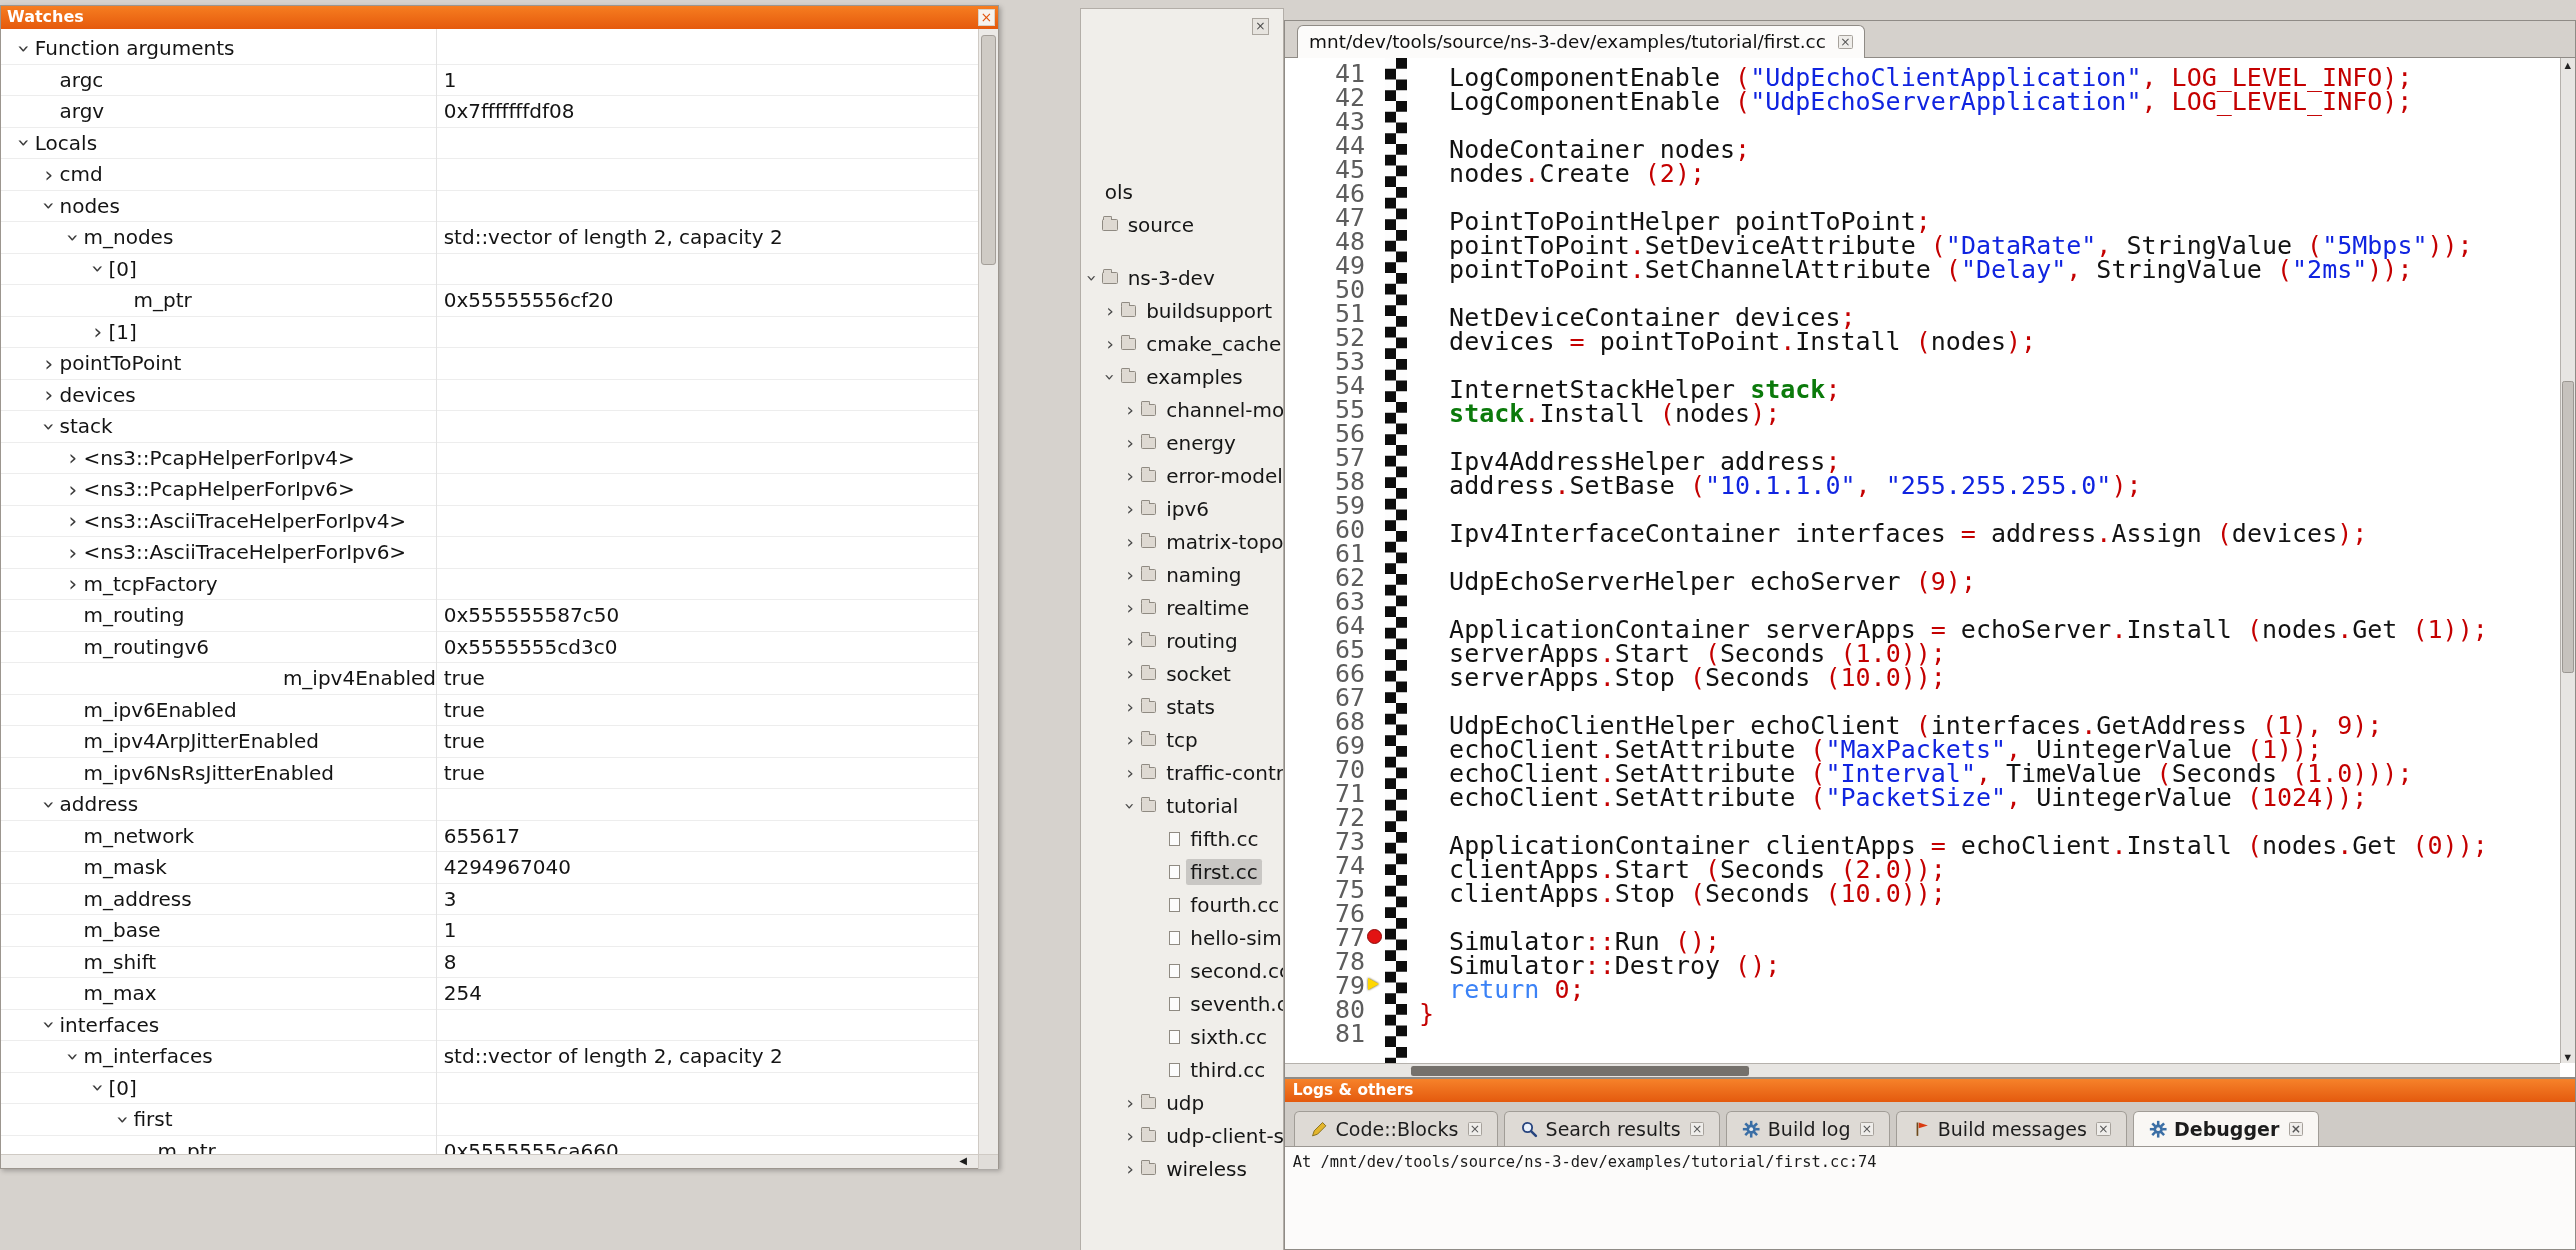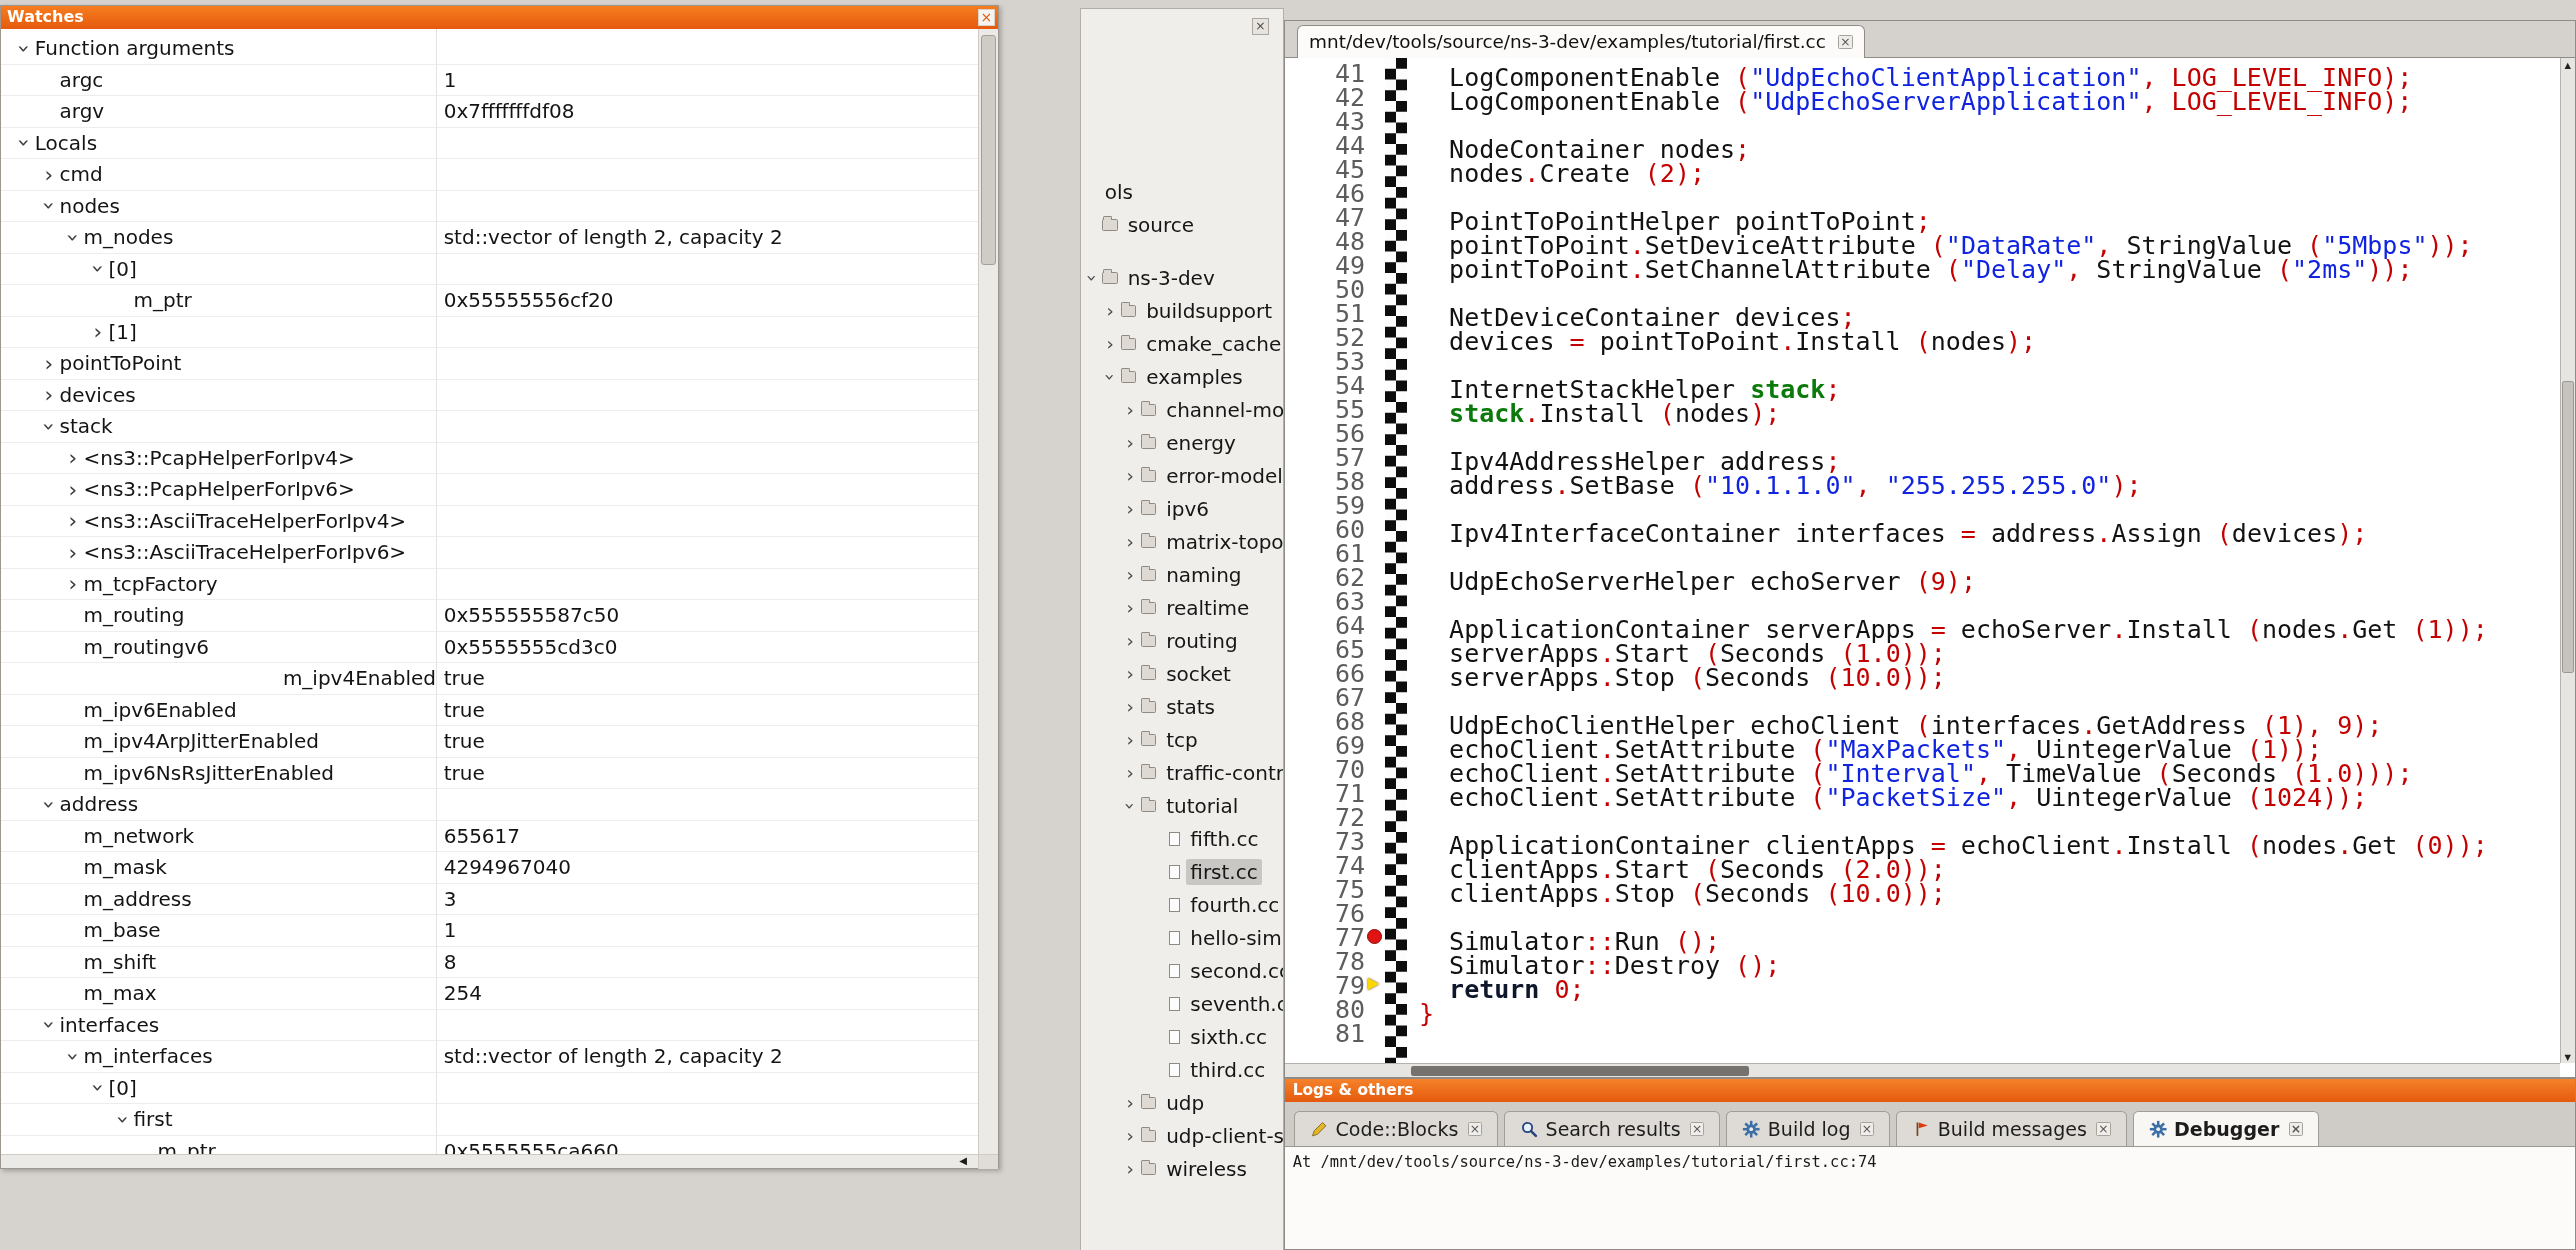--- a/index.html
+++ b/index.html
@@ -41,21 +41,21 @@
   .lnum{width:80px;text-align:right;color:#5d5d5d;flex:none;}
   .lmark{width:20px;height:24px;flex:none;position:relative;}
   .bp{position:absolute;left:1.5px;top:3.8px;width:15.4px;height:15.4px;border-radius:50%;background:#e21313;border:1.5px solid #8e0b0b;}
   .curarrow{position:absolute;left:3.1px;top:5.4px;width:0;height:0;border-left:11.5px solid #ffd700;
             border-top:6.5px solid transparent;border-bottom:6.5px solid transparent;filter:drop-shadow(0 0 0.8px #4a3c00);}
   .lcode{padding-left:34px;margin-top:8px;}
   .c-p{color:#121212;}
   .c-o{color:#c40000;}
   .c-n{color:#c40000;}
   .c-s{color:#1024e0;}
-  .c-k{color:#0f172a;font-weight:bold;}
+  .c-k{color:#3b82f6;font-weight:normal;}
   .c-g{color:#0b7a0b;font-weight:bold;}
   #editor-vscroll{position:absolute;top:37px;right:0;width:15.4px;bottom:14px;background:#e7e5e2;border-left:0.8px solid #b5b1ac;}
   #editor-vscroll .sarrow{position:absolute;left:0;width:100%;text-align:center;font-size:8.4px;color:#222;}
   #editor-vscroll .thumb{position:absolute;left:1.5px;right:1.5px;top:323px;height:292px;background:#c6c2bd;border:0.8px solid #9b9792;border-radius:2.3px;}
   #editor-hscroll{position:absolute;left:0;right:15.4px;bottom:0;height:14px;background:#e7e5e2;border-top:0.8px solid #b5b1ac;}
   #editor-hscroll .thumb{position:absolute;left:126px;width:338px;top:1.5px;bottom:1.5px;background:#75716c;border-radius:2.3px;}
 
   
   #logs{position:absolute;left:1284px;top:1078px;width:1292px;height:172px;background:#f6f4f1;border:0.8px solid #8f8b86;}
   #logs-header{height:23px;background:linear-gradient(#f6822a,#e45a0e);color:#fff;font-size:15.4px;font-weight:bold;

